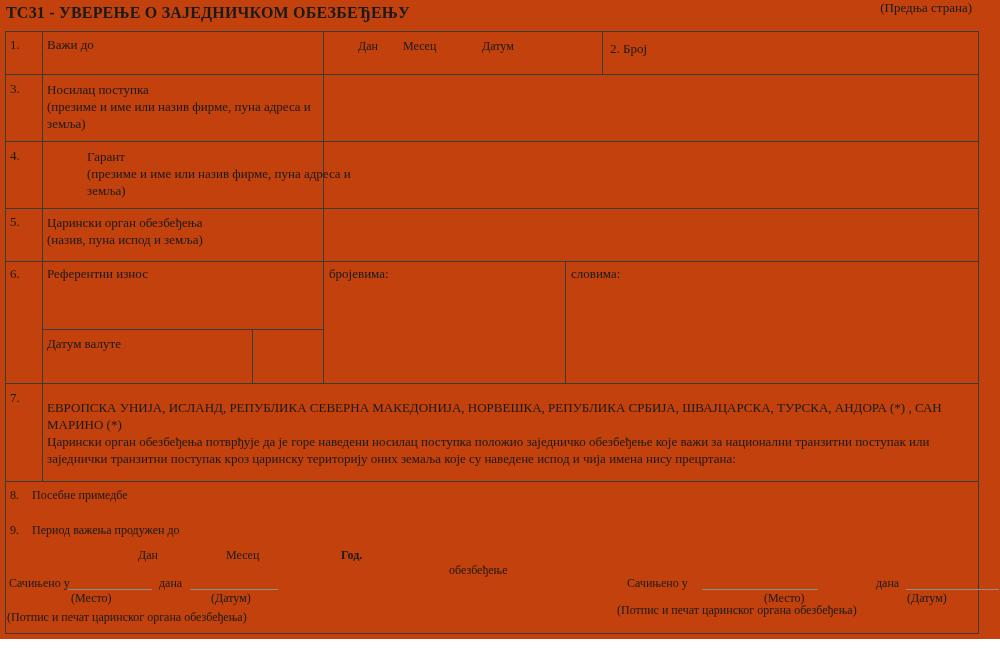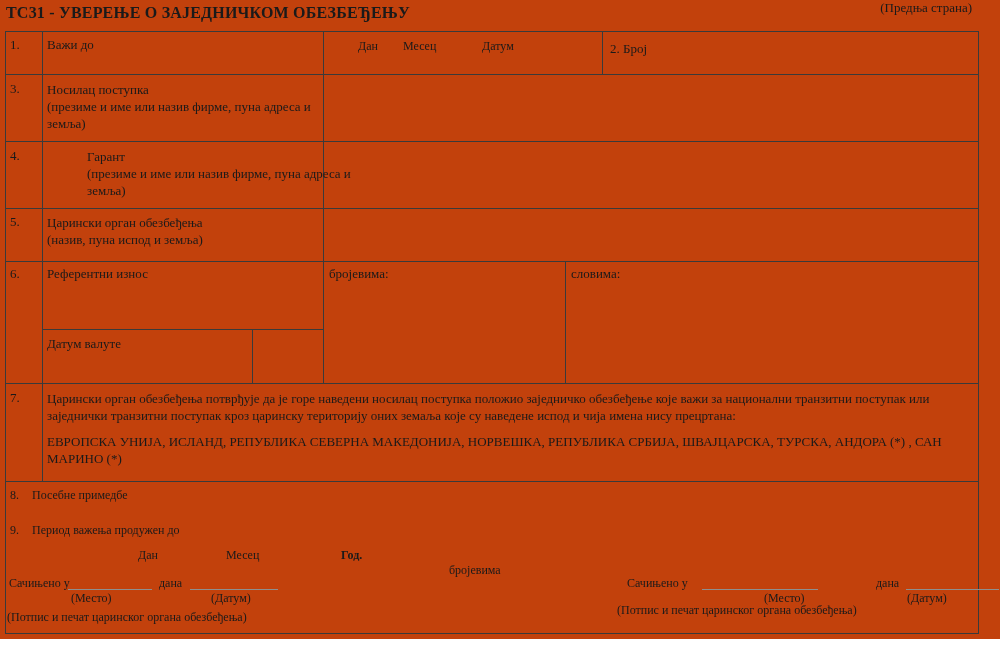--- a/index.html
+++ b/index.html
@@ -79,34 +79,34 @@
   <div class="t" style="left:47px; top:266px;">Референтни износ</div>
   <div class="t" style="left:47px; top:336px;">Датум валуте</div>
   <div class="field" style="left:253px; top:330px; width:69px; height:52px;"></div>
   <div class="t" style="left:329px; top:266px;">бројевима:</div>
   <div class="field" style="left:324px; top:283px; width:240px; height:99px;"></div>
   <div class="t" style="left:571px; top:266px;">словима:</div>
   <div class="field" style="left:566px; top:283px; width:411px; height:99px;"></div>
 
   <div class="t" style="left:10px; top:390px;">7.</div>
   <div class="t block" style="left:47px; top:390px; width:928px;">
+    <div style="margin-top:9px;">ЕВРОПСКА УНИЈА, ИСЛАНД, РЕПУБЛИКА СЕВЕРНА МАКЕДОНИЈА, НОРВЕШКА, РЕПУБЛИКА СРБИЈА, ШВАЈЦАРСКА, ТУРСКА, АНДОРА (*) , САН МАРИНО (*)</div>
     <div>Царински орган обезбеђења потврђује да је горе наведени носилац поступка положио заједничко обезбеђење које важи за национални транзитни поступак или заједнички транзитни поступак кроз царинску територију оних земаља које су наведене испод и чија имена нису прецртана:</div>
-    <div style="margin-top:9px;">ЕВРОПСКА УНИЈА, ИСЛАНД, РЕПУБЛИКА СЕВЕРНА МАКЕДОНИЈА, НОРВЕШКА, РЕПУБЛИКА СРБИЈА, ШВАЈЦАРСКА, ТУРСКА, АНДОРА (*) , САН МАРИНО (*)</div>
   </div>
 
   <div class="t small" style="left:10px; top:488px;">8.</div>
   <div class="t small" style="left:32px; top:488px;">Посебне примедбе</div>
   <div class="field" style="left:140px; top:486px; width:830px; height:30px;"></div>
 
   <div class="t small" style="left:10px; top:523px;">9.</div>
   <div class="t small" style="left:32px; top:523px;">Период важења продужен до</div>
   <div class="t small" style="left:138px; top:548px;">Дан</div>
   <div class="t small" style="left:226px; top:548px;">Месец</div>
   <div class="t small" style="left:341px; top:548px;font-weight:bold;">Год.</div>
-  <div class="t small" style="left:449px; top:563px;">бројевима</div>
+  <div class="t small" style="left:449px; top:563px;">обезбеђење</div>
   <div class="field" style="left:130px; top:560px; width:280px; height:16px;"></div>
 
   <div class="t small" style="left:9px; top:576px;">Сачињено у</div>
   <div class="ul" style="left:68px; top:589px; width:84px;"></div>
   <div class="t small" style="left:159px; top:576px;">дана</div>
   <div class="ul" style="left:190px; top:589px; width:88px;"></div>
   <div class="t small" style="left:71px; top:591px;">(Место)</div>
   <div class="t small" style="left:211px; top:591px;">(Датум)</div>
   <div class="t small" style="left:7px; top:610px;">(Потпис и печат царинског органа обезбеђења)</div>
 

